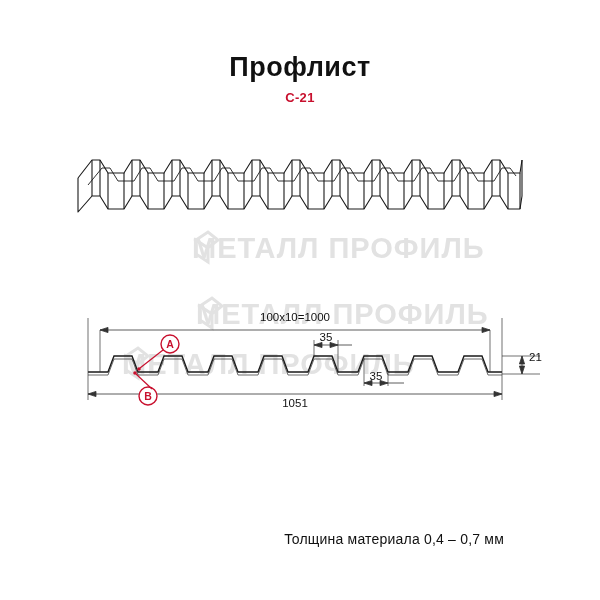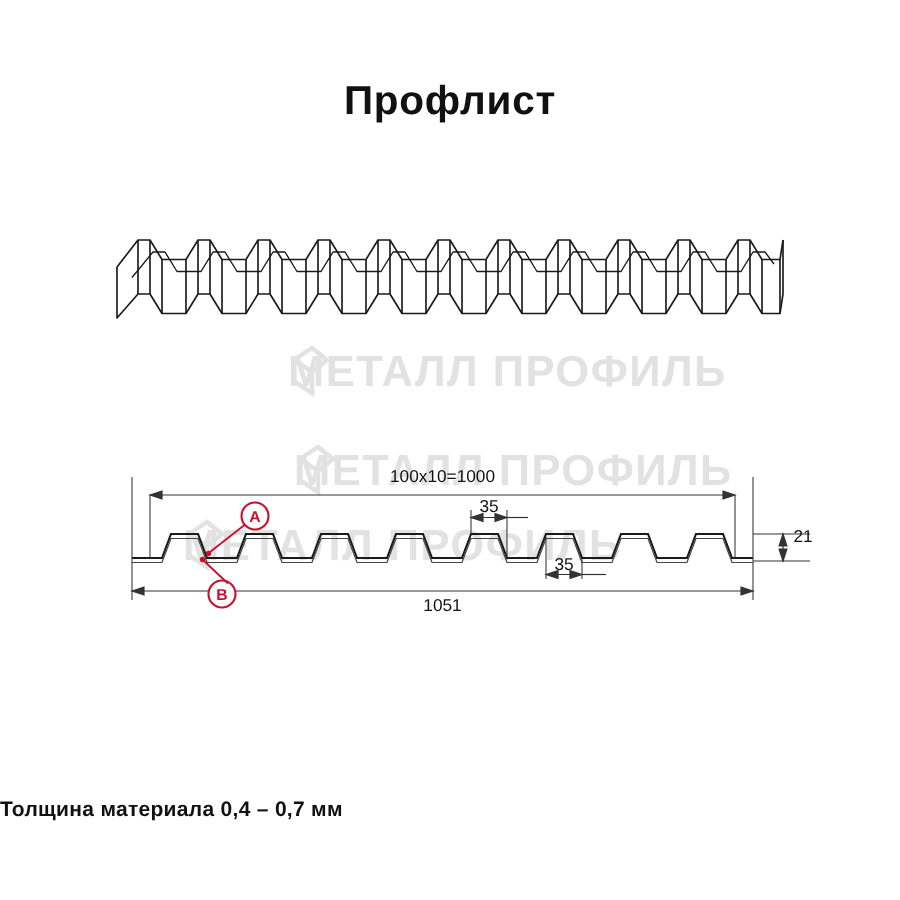--- a/index.html
+++ b/index.html
@@ -40,23 +40,23 @@
     font-size: 13px;
     font-weight: bold;
     color: #c8102e;
     letter-spacing: 0.3px;
   }
   .footer {
     position: absolute;
     top: 531px;
     left: 0;
     width: 504px;
-    text-align: left;
+    text-align: right;
     font-size: 14px;
-    font-weight: bold;
+    font-weight: normal;
     color: #111111;
     letter-spacing: 0.2px;
   }
   .svg-layer {
     position: absolute;
     top: 0;
     left: 0;
   }
   .wm {
     position: absolute;
@@ -71,20 +71,21 @@
   .wm1 { top: 232px; left: 192px; }
   .wm2 { top: 298px; left: 196px; }
   .wm3 { top: 348px; left: 122px; }
 </style>
 </head>
 <body>
 
 <div class="page">
 
   <div class="title">Профлист</div>
+  <div class="subtitle">С-21</div>
 
   <div class="wm wm1">МЕТАЛЛ ПРОФИЛЬ</div>
   <div class="wm wm2">МЕТАЛЛ ПРОФИЛЬ</div>
   <div class="wm wm3">МЕТАЛЛ ПРОФИЛЬ</div>
 
   <svg class="svg-layer" width="600" height="600" viewBox="0 0 600 600">
 
     <g fill="none" stroke="#e2e2e2" stroke-width="3">
       <path d="M196 240 l12 -8 l10 8 l-10 8 z M196 240 l0 14 l12 8 l0 -14 z"></path>
     </g>

